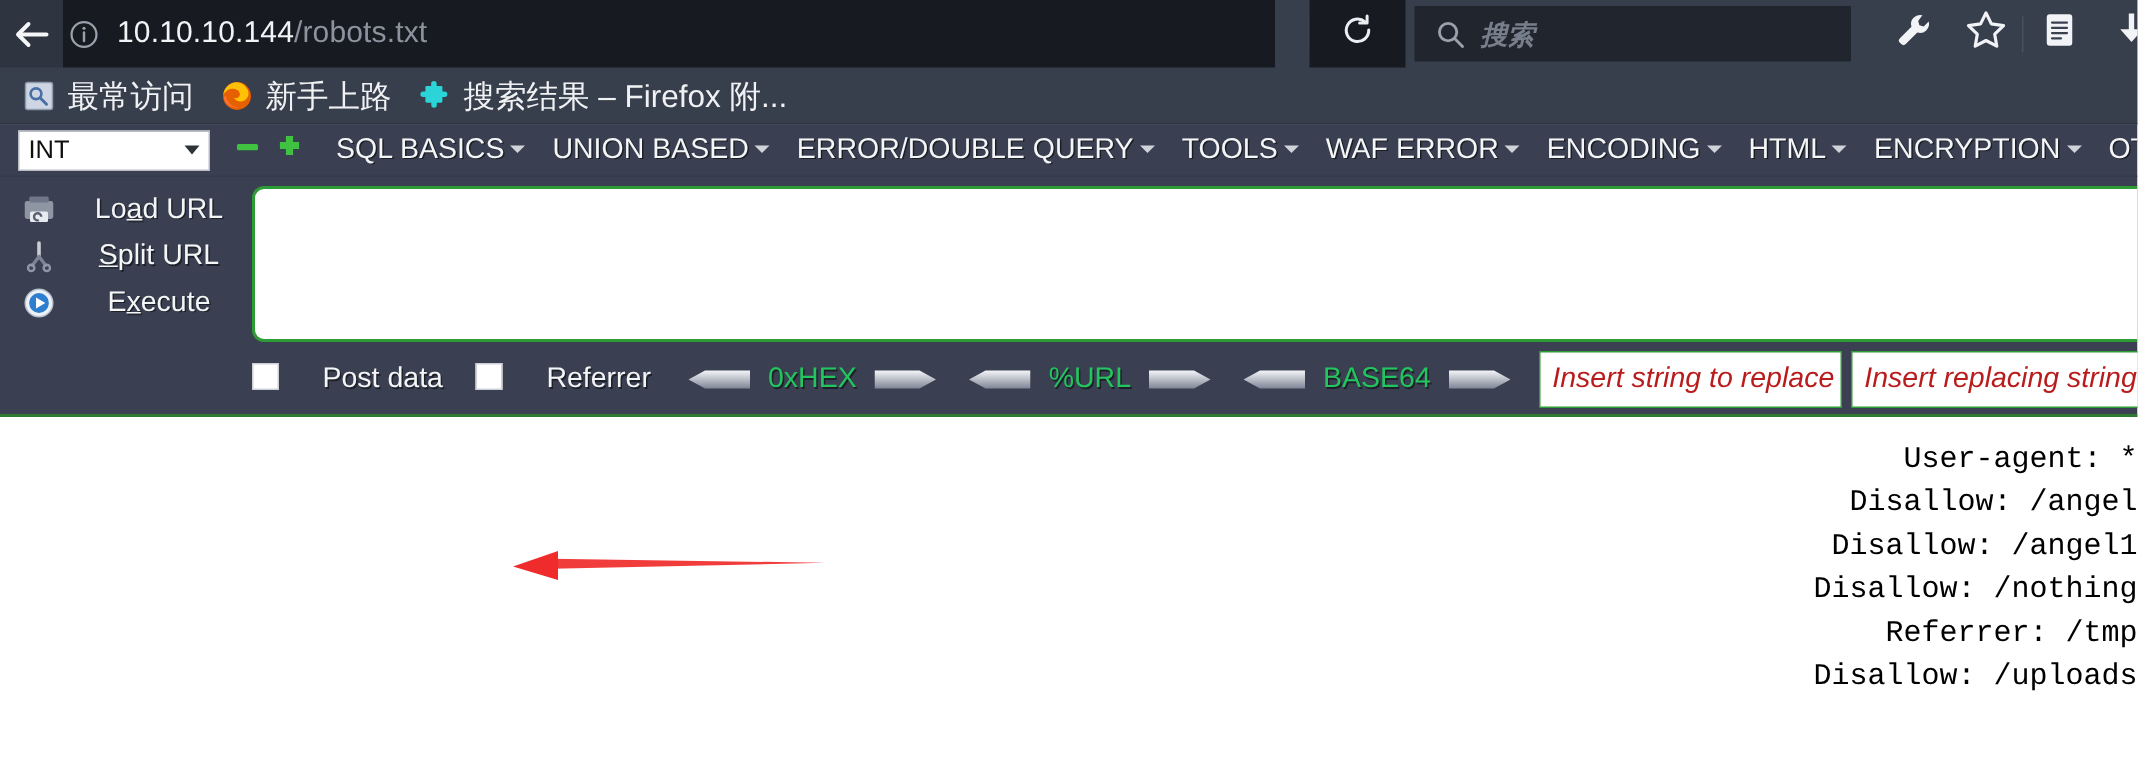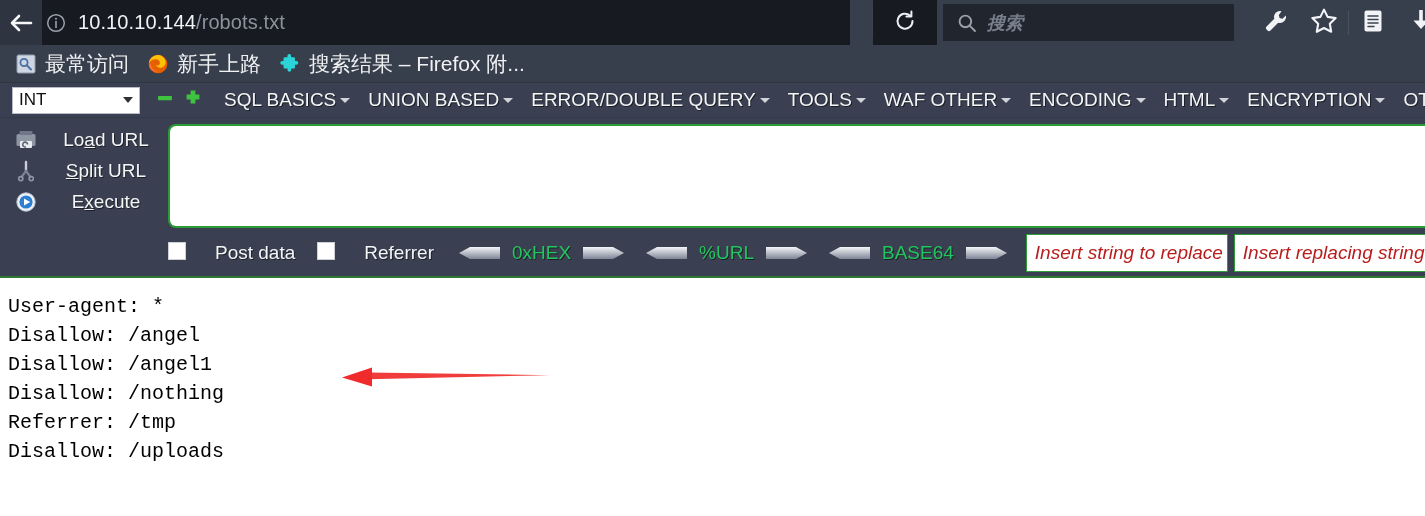--- a/index.html
+++ b/index.html
@@ -285,20 +285,21 @@
     overflow: hidden;
     text-shadow: 1px 1px 0 rgba(0,0,0,0.5);
   }
 
   
   .page-content {
     background: #ffffff;
     height: 239px;
     padding: 14px 0 0 8px;
     position: relative;
+    text-align: right;
   }
   .robots-line {
     font-family: "Liberation Mono", monospace;
     font-size: 20px;
     line-height: 29px;
     color: #000000;
     white-space: pre;
   }
 
   .red-arrow {
@@ -466,21 +467,21 @@
     </div>
     <div class="menu-item">
       <span>ERROR/DOUBLE QUERY</span>
       <span class="menu-caret"></span>
     </div>
     <div class="menu-item">
       <span>TOOLS</span>
       <span class="menu-caret"></span>
     </div>
     <div class="menu-item">
-      <span>WAF OTHER</span>
+      <span>WAF ERROR</span>
       <span class="menu-caret"></span>
     </div>
     <div class="menu-item">
       <span>ENCODING</span>
       <span class="menu-caret"></span>
     </div>
     <div class="menu-item">
       <span>HTML</span>
       <span class="menu-caret"></span>
     </div>

